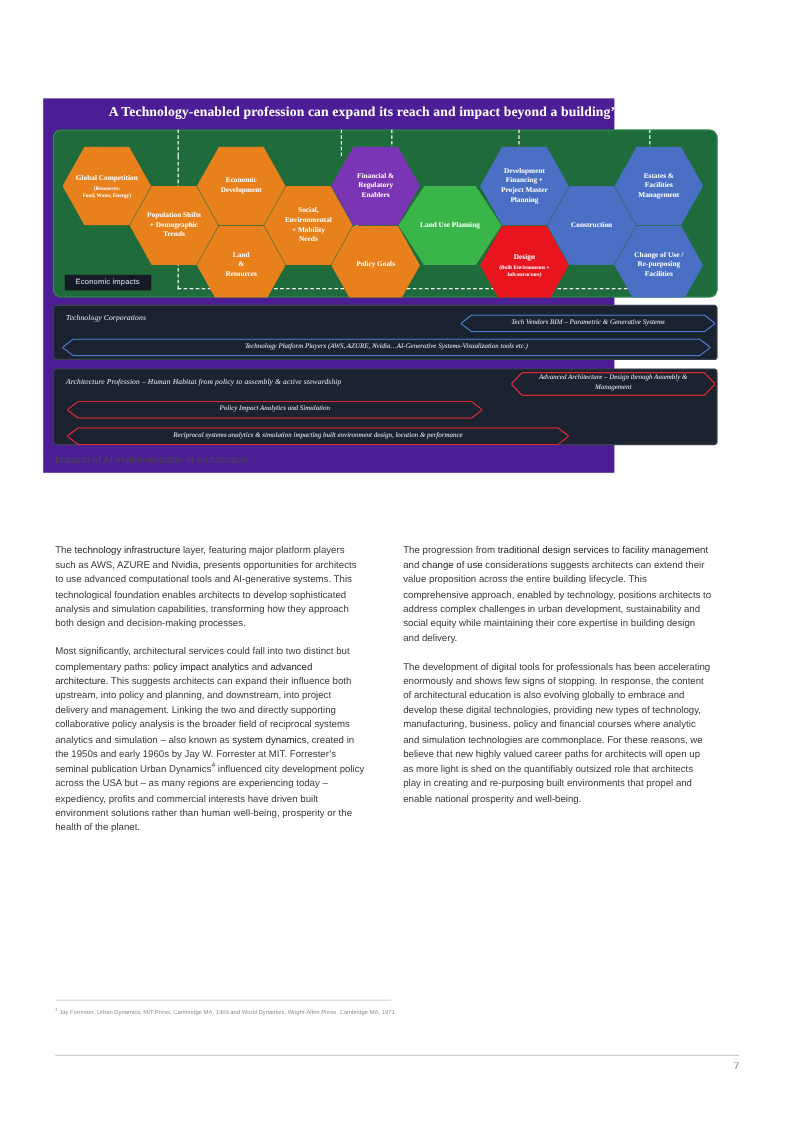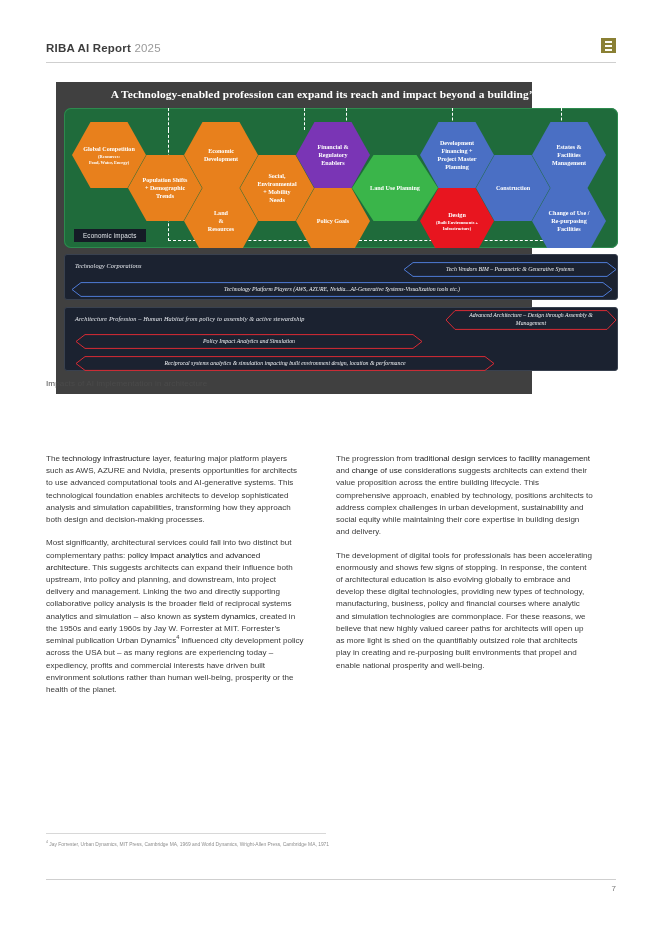--- a/index.html
+++ b/index.html
@@ -16,21 +16,21 @@
   .header{position:absolute;left:46px;top:38px;width:570px;height:28px;}
   .header-title{font-size:11.5px;letter-spacing:.2px;color:#3d3d3d;position:absolute;left:0;top:4px;}
   .header-title b{font-weight:600;}
   .header-title .yr{color:#9a9a9a;font-weight:400;}
   .header-rule{position:absolute;left:0;top:24px;width:570px;height:1px;background:#cfcfcf;}
   .header-icon{position:absolute;right:0;top:0;width:15px;height:15px;background:#8a8034;
     display:flex;flex-direction:column;justify-content:center;gap:2px;padding:2px 2px;box-sizing:border-box;cursor:pointer;}
   .header-icon i{display:block;height:2px;background:#fdfdf4;margin:0 2px;}
 
   
-  .figure{position:absolute;left:56px;top:82px;width:476px;height:312px;background:#404040;}
+  .figure{position:absolute;left:36px;top:82px;width:476px;height:312px;background:#4c1d95;}
   .fig-title{position:absolute;left:0;top:6px;width:570px;text-align:center;
     font-family:"Liberation Serif", serif;font-weight:700;font-size:11.4px;color:#ffffff;letter-spacing:.1px;}
   .hexfield{position:absolute;left:8px;top:26px;width:554px;height:140px;background:#1f6b3b;border-radius:7px;overflow:hidden;}
   .hexfield.outline{box-shadow:inset 0 0 0 1px #2d8a4e;}
 
   .hex{position:absolute;width:74px;height:66px;
     clip-path:polygon(25% 0%,75% 0%,100% 50%,75% 100%,25% 100%,0% 50%);
     display:flex;flex-direction:column;align-items:center;justify-content:center;
     text-align:center;color:#fff;font-family:"Liberation Serif", serif;font-weight:700;
     font-size:6.1px;line-height:1.35;padding:0 5px;box-sizing:border-box;}
@@ -76,32 +76,20 @@
   .footnote{position:absolute;left:46px;top:841px;width:290px;font-size:4.9px;line-height:1.6;color:#8d8d8d;}
   .footnote sup{font-size:3.6px;vertical-align:super;line-height:0;}
   .foot-rule{position:absolute;left:46px;top:879px;width:570px;height:1px;background:#cfcfcf;}
   .pageno{position:absolute;right:46px;top:884px;font-size:8px;color:#7a7a7a;}
 </style>
 </head>
 <body>
 
 <div class="page">
 
-  <div class="header">
-    <div class="header-title">
-      <b>RIBA AI Report</b>
-      <span class="yr">2025</span>
-    </div>
-    <div class="header-rule"></div>
-    <div class="header-icon">
-      <i></i>
-      <i></i>
-      <i></i>
-    </div>
-  </div>
 
   <div class="figure">
 
     <div class="fig-title">A Technology-enabled profession can expand its reach and impact beyond a building’s design</div>
 
     <div class="hexfield outline">
 
       <div class="dashline" style="left:104px;top:0;height:22px;"></div>
       <div class="dashline" style="left:240px;top:0;height:22px;"></div>
       <div class="dashline" style="left:282px;top:0;height:22px;"></div>

